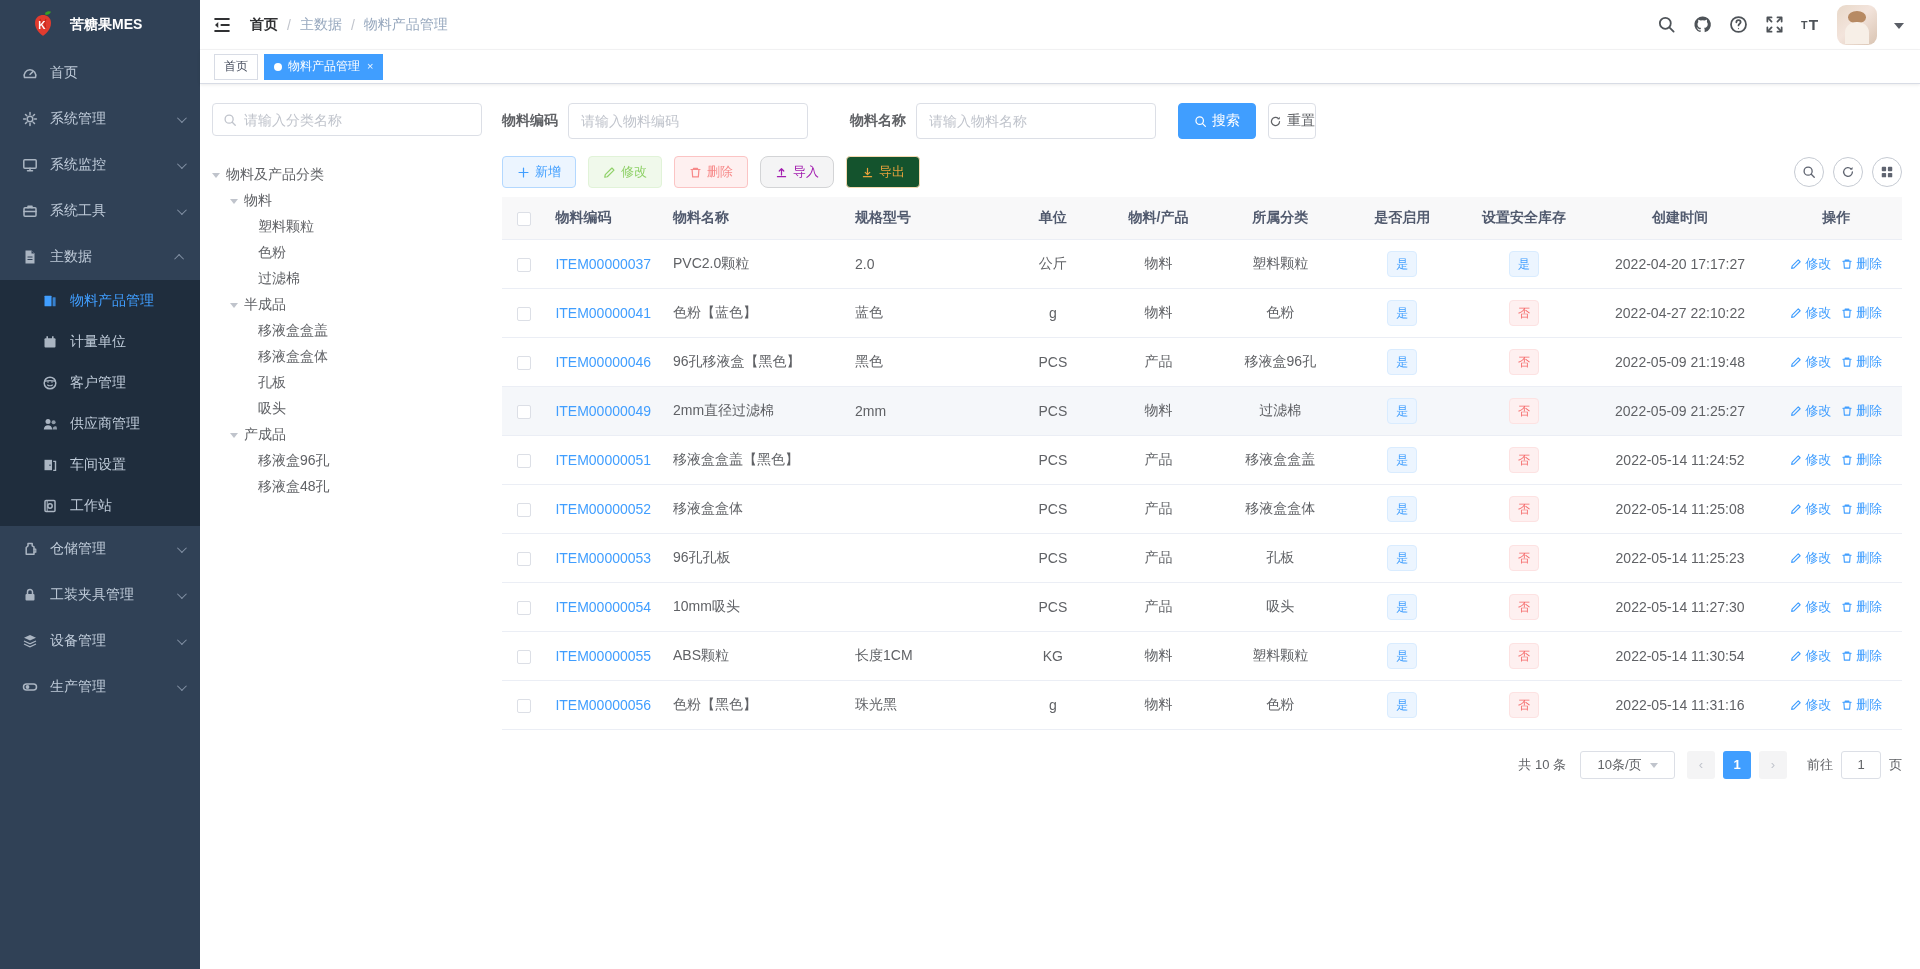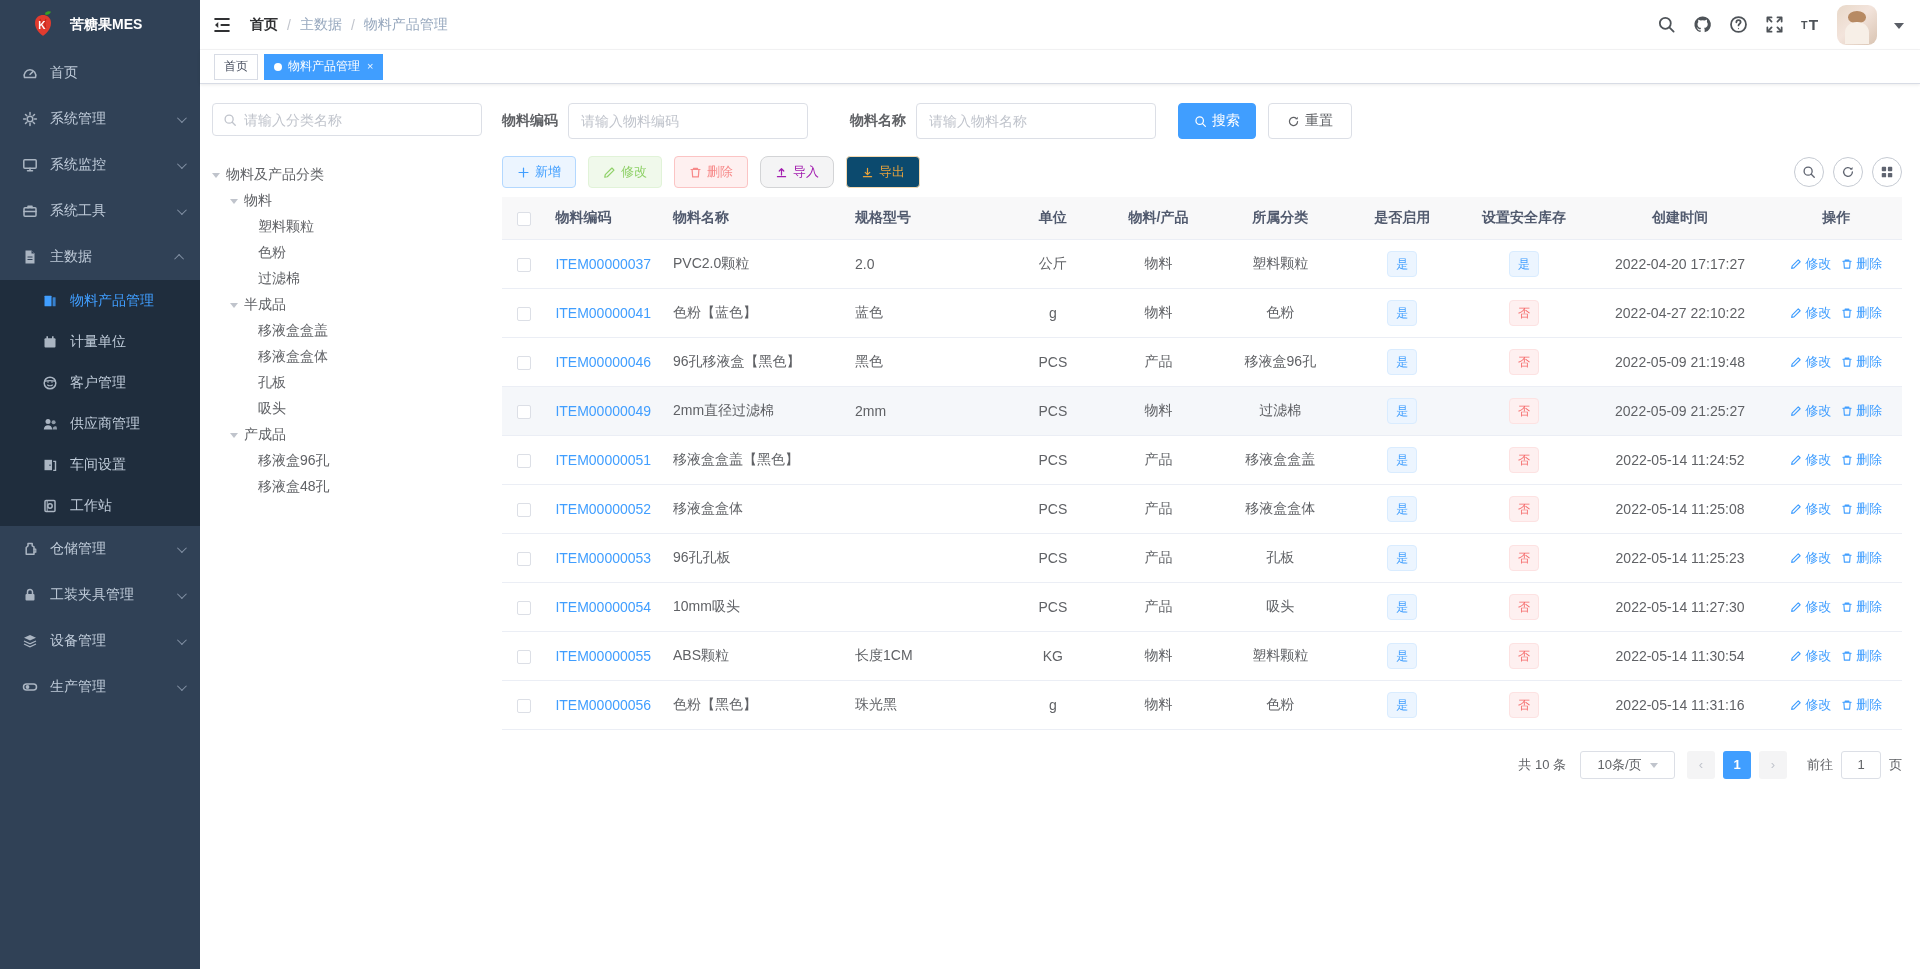--- a/index.html
+++ b/index.html
@@ -62,30 +62,30 @@
 
   
   .filter-row { display:flex; align-items:center; }
   .f-label { font-weight:bold; color:#606266; margin-right:10px; white-space:nowrap; }
   .f-input { width:240px; height:36px; border:1px solid #dcdfe6; border-radius:4px; padding:0 12px; font-size:14px; color:#606266; outline:none; font-family:inherit; }
   .f-input::placeholder { color:#c0c4cc; }
   .f-gap { width:42px; }
   .btn { display:inline-flex; align-items:center; justify-content:center; gap:5px; border-radius:4px; cursor:pointer; font-size:14px; border:1px solid transparent; font-family:inherit; }
   .btn .ic { width:13px; height:13px; }
   .btn-search { height:36px; padding:0 15px; background:#409eff; border-color:#409eff; color:#fff; margin-left:22px; }
-  .btn-reset { height:36px; padding:0 18px; background:#fff; border-color:#dcdfe6; color:#606266; margin-left:12px; }
+  .btn-reset { height:36px; padding:0 0; background:#fff; border-color:#dcdfe6; color:#606266; margin-left:12px; }
 
   
   .toolbar { display:flex; align-items:center; margin-top:17px; }
   .btn-sm { height:32px; padding:0 14px; margin-right:12px; font-size:13px; }
   .b-primary { background:#ecf5ff; border-color:#b3d8ff; color:#409eff; }
   .b-success { background:#f0f9eb; border-color:#e1f3d8; color:#8fd168; }
   .b-danger  { background:#fef0f0; border-color:#fbc4c4; color:#f78989; }
   .b-info    { background:#f4f4f5; border-color:#d3d4d6; color:#a21caf;border-radius:8px; }
-  .b-warning { background:#0c4a6e; border-color:#f5dab1; color:#e6a23c; }
+  .b-warning { background:#14532d; border-color:#f5dab1; color:#e6a23c; }
   .tool-right { margin-left:auto; display:flex; gap:9px; }
   .circle-btn { width:30px; height:30px; border-radius:50%; border:1px solid #c6cbd3; background:#fff; display:flex; align-items:center; justify-content:center; cursor:pointer; }
   .circle-btn .ic { width:14px; height:14px; color:#5f6470; }
 
   
   .grid { width:100%; border-collapse:collapse; margin-top:9px; table-layout:fixed; }
   .grid th { background:#f8f8f9; color:#515a6e; font-weight:bold; height:42px; font-size:14px; border-bottom:1px solid #ebeef5; }
   .grid td { height:49px; border-bottom:1px solid #ebeef5; font-size:14px; color:#606266; overflow:hidden; white-space:nowrap; }
   .grid .al { text-align:left; padding-left:10px; }
   .grid .ac { text-align:center; }

